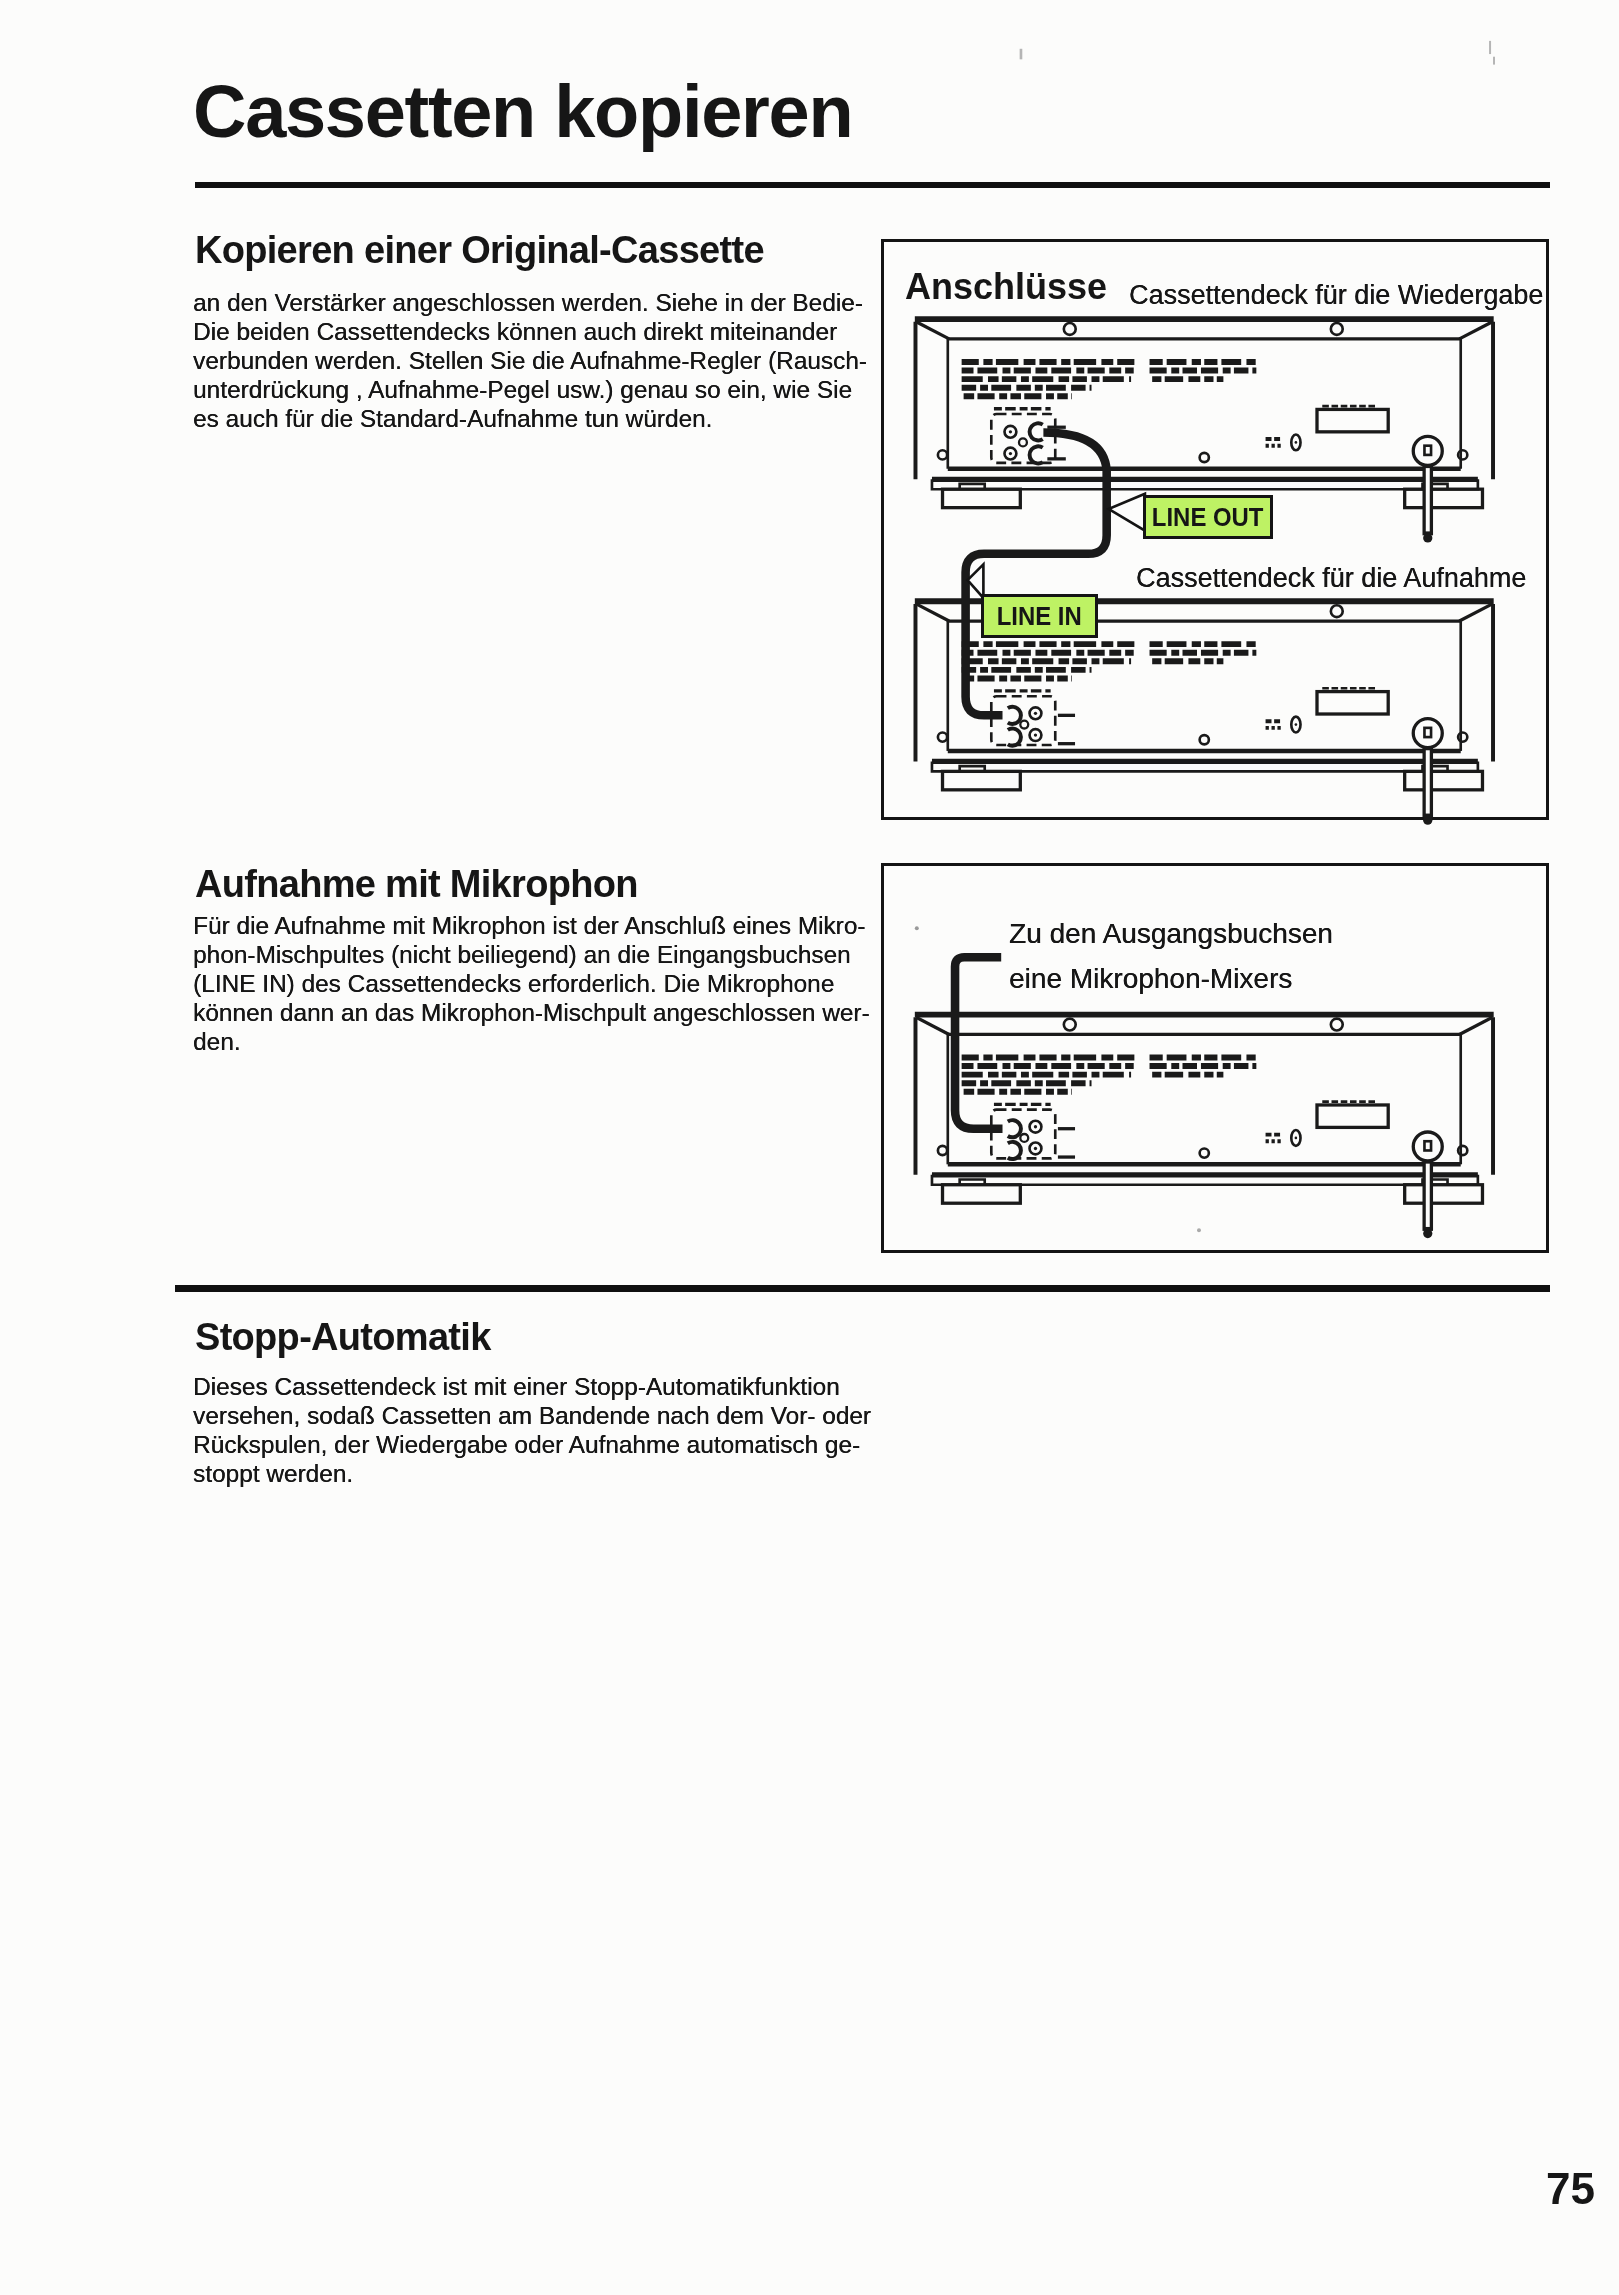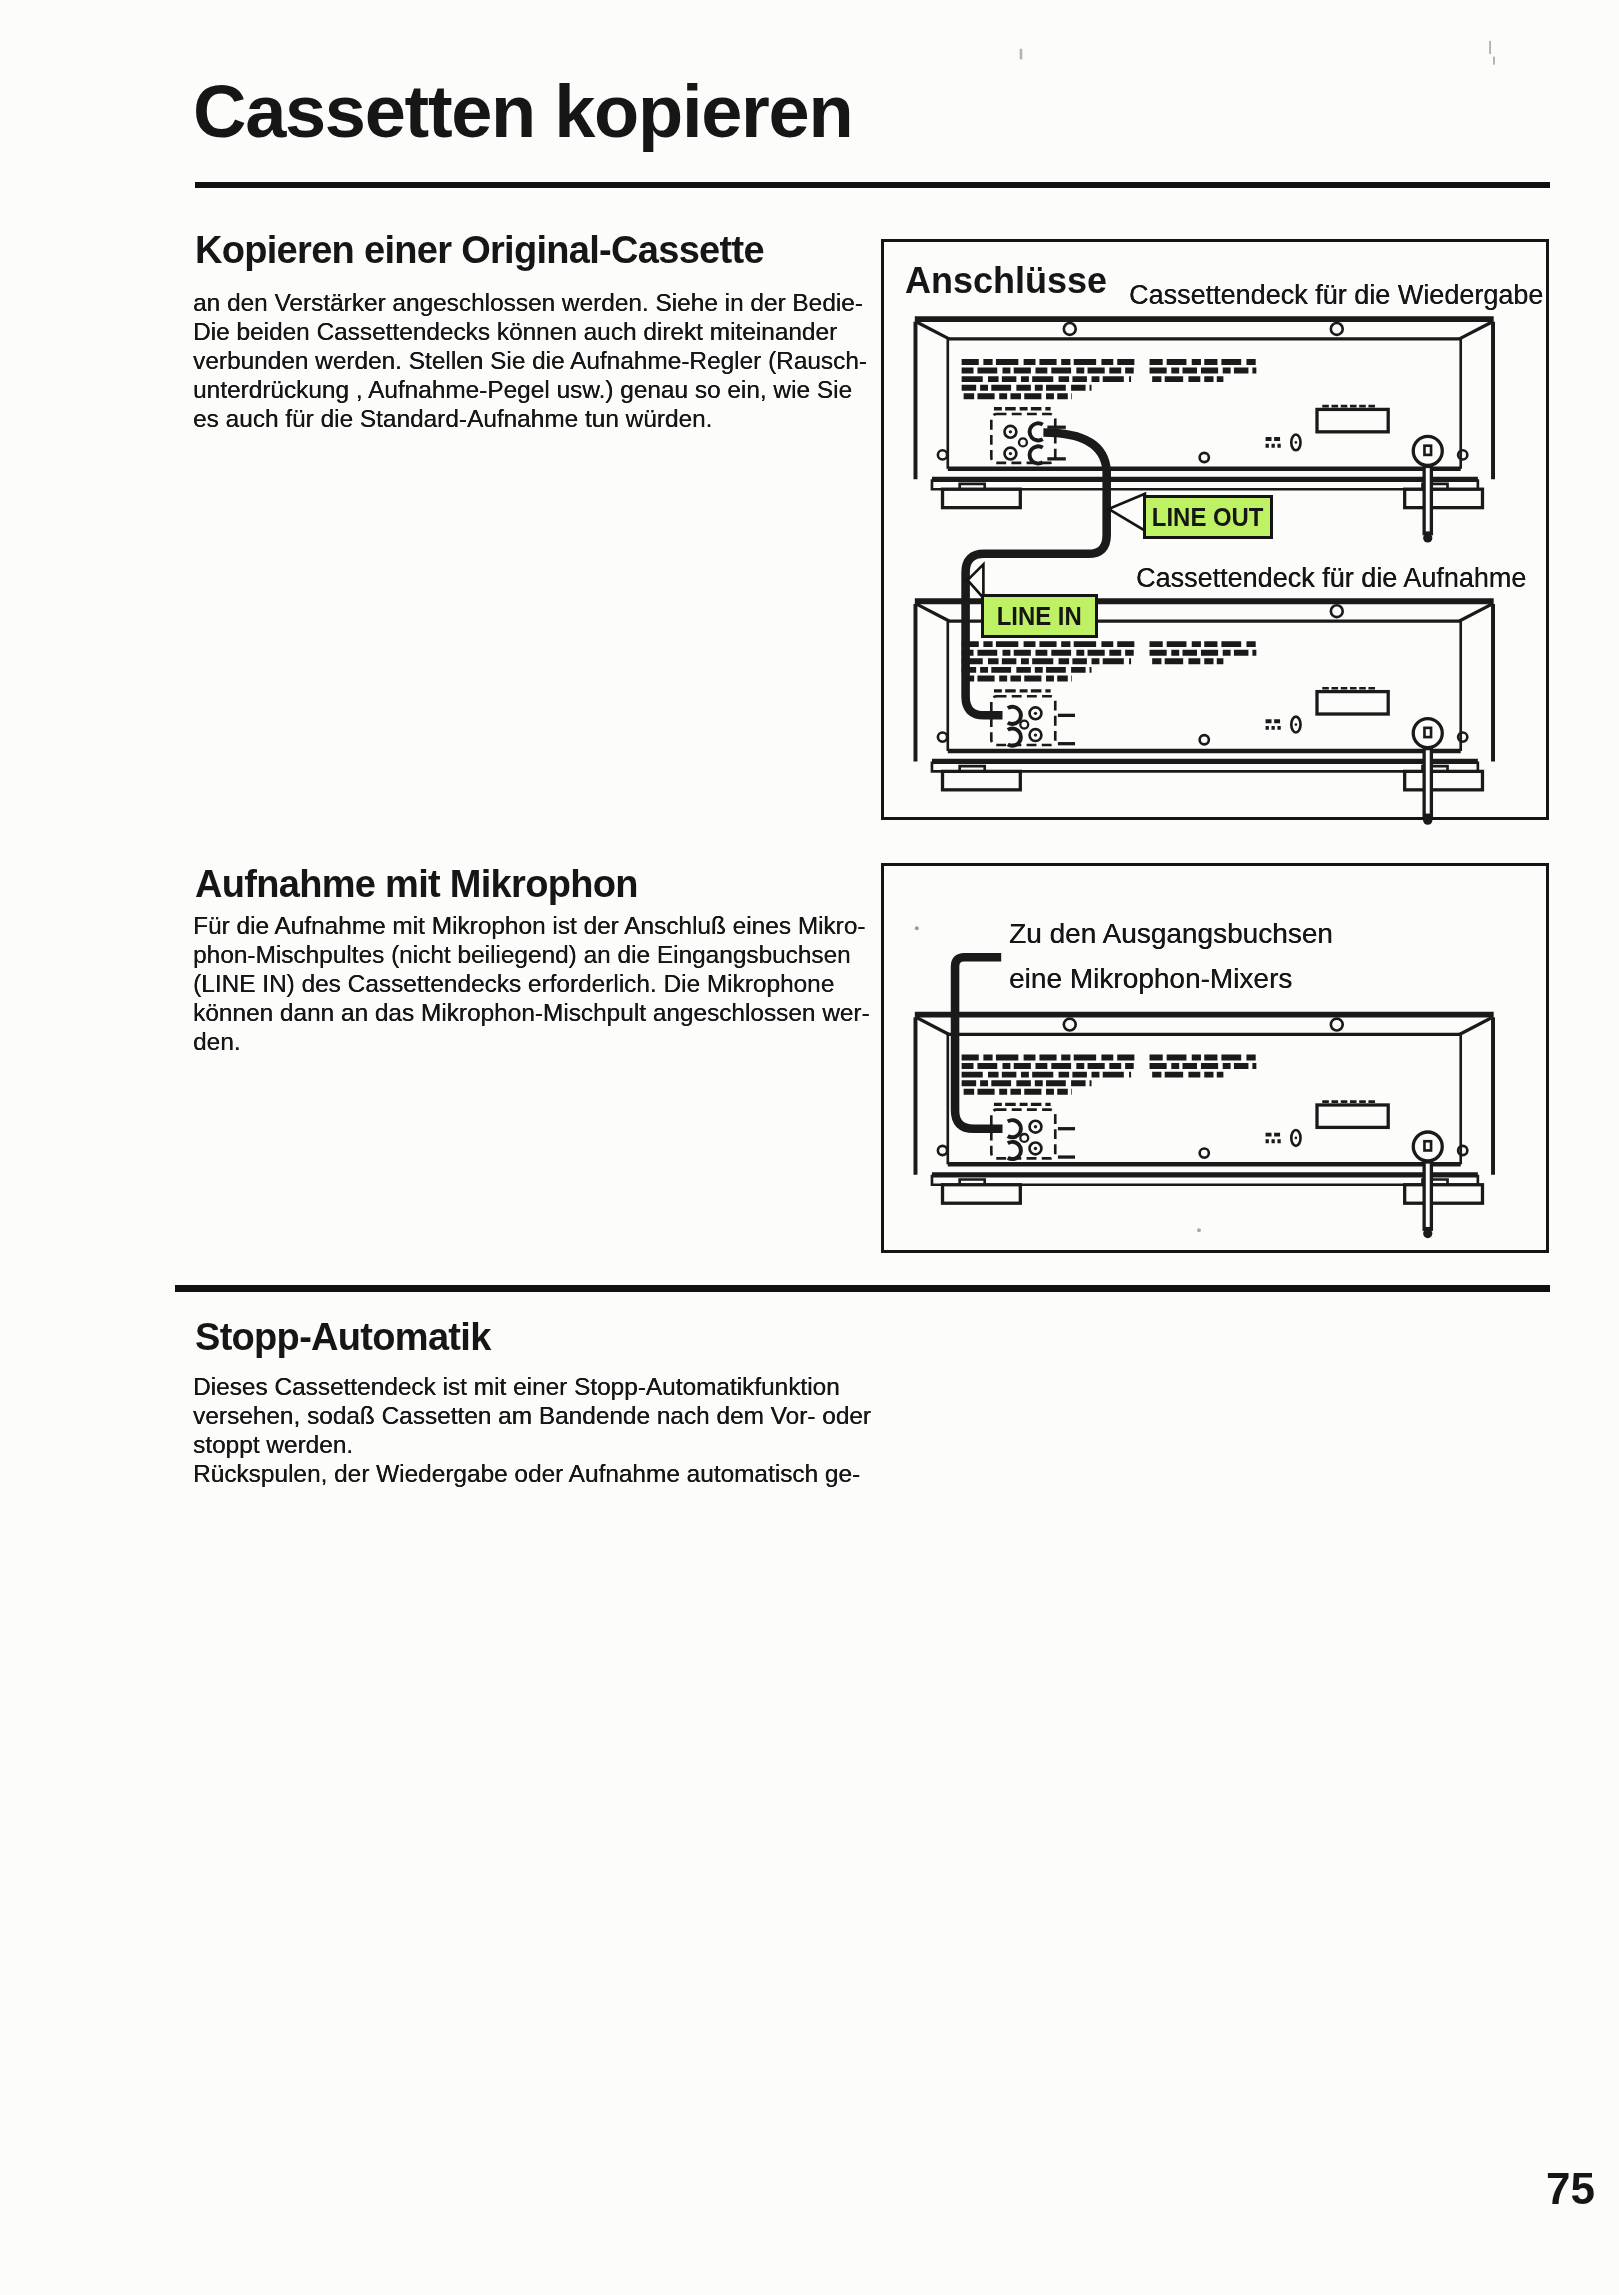--- a/index.html
+++ b/index.html
@@ -52,22 +52,22 @@
     <div>(LINE IN) des Cassettendecks erforderlich. Die Mikrophone</div>
     <div>können dann an das Mikrophon-Mischpult angeschlossen wer-</div>
     <div>den.</div>
   </div>
 
   <div class="abs rule" style="left:175px; top:1285px; width:1375px; height:6.6px;"></div>
   <div class="abs h2" style="left:195px; top:1316px;">Stopp-Automatik</div>
   <div class="abs bodytxt ink" style="left:193px; top:1372px;">
     <div>Dieses Cassettendeck ist mit einer Stopp-Automatikfunktion</div>
     <div>versehen, sodaß Cassetten am Bandende nach dem Vor- oder</div>
+    <div>Rückspulen, der Wiedergabe oder Aufnahme automatisch ge-</div>
     <div>stoppt werden.</div>
-    <div>Rückspulen, der Wiedergabe oder Aufnahme automatisch ge-</div>
   </div>
 
   <div class="abs frame" style="left:881px; top:239px; width:662px; height:575px;"></div>
   <div class="abs frame" style="left:881px; top:863px; width:662px; height:384px;"></div>
 
   <svg class="artwork" width="1620" height="2295" viewBox="0 0 2456 3481">
     <defs>
       <symbol id="deck" viewBox="0 0 882 360" overflow="visible">
         <g stroke="#1a1a1a" fill="none">
           <path d="M2,4 H880" stroke-width="9"></path>
@@ -170,21 +170,21 @@
 
     <g fill="#b5b5b5">
       <rect x="1546" y="74" width="4" height="16"></rect>
       <rect x="2258" y="62" width="3" height="20"></rect>
       <rect x="2264" y="86" width="3" height="12"></rect>
       <circle cx="1390" cy="1408" r="3" fill="#9a9a9a"></circle>
       <circle cx="1818" cy="1866" r="3" fill="#aaaaaa"></circle>
     </g>
   </svg>
 
-  <div class="abs dtitle" style="left:905px; top:260px;">Anschlüsse</div>
+  <div class="abs dtitle" style="left:905px; top:266px;">Anschlüsse</div>
   <div class="abs cap ink" style="left:1129px; top:280px;">Cassettendeck für die Wiedergabe</div>
   <div class="abs callout" style="left:1143px; top:495px; width:124px; height:38px;">
     <span>LINE OUT</span>
   </div>
   <div class="abs callout" style="left:981px; top:594px; width:111px; height:38px;">
     <span>LINE IN</span>
   </div>
   <div class="abs cap ink" style="left:1136px; top:563px;">Cassettendeck für die Aufnahme</div>
 
   <div class="abs miklabel ink" style="left:1009px; top:918px;text-align:right;">Zu den Ausgangsbuchsen</div>

